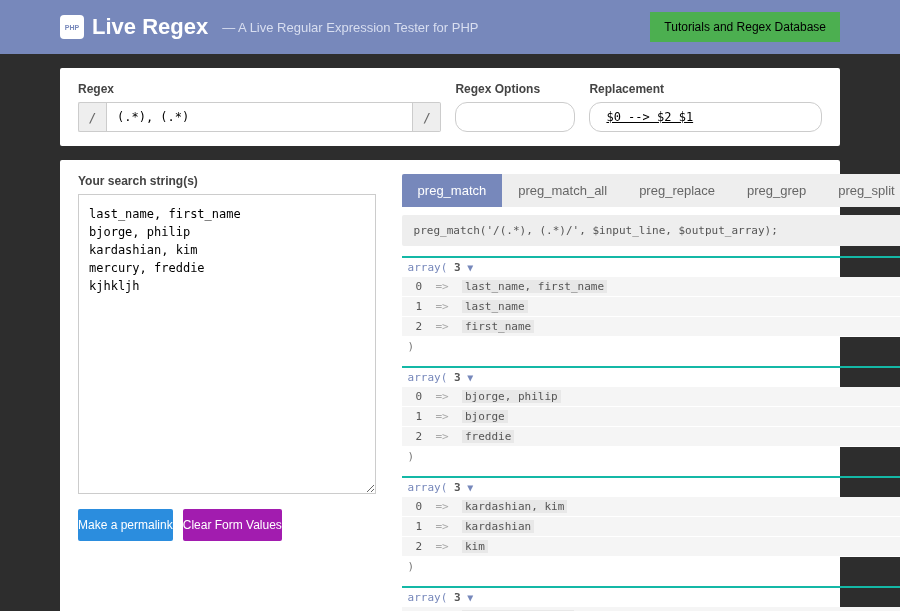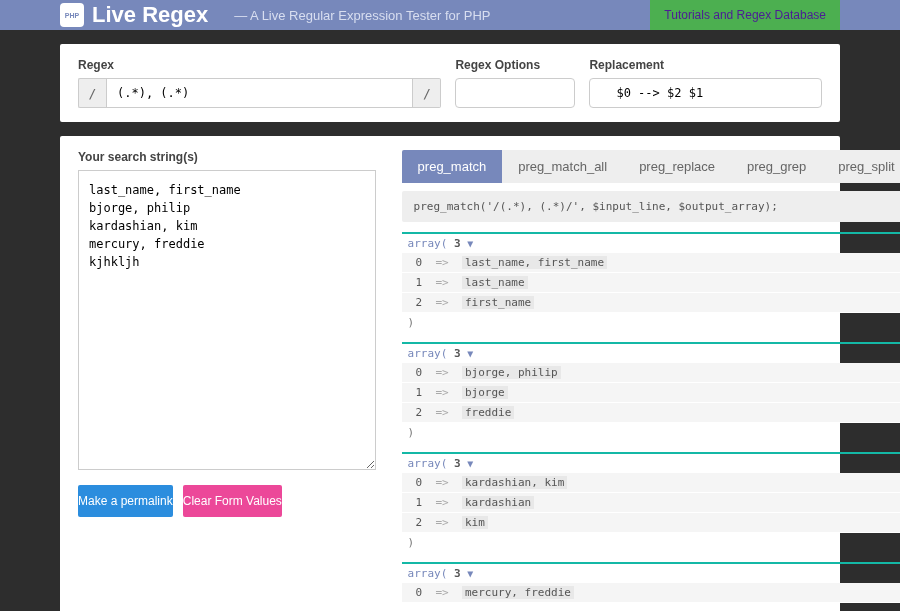--- a/index.html
+++ b/index.html
@@ -1,48 +1,48 @@
 <!DOCTYPE html>
 <html><head>
 <meta charset="utf-8">
 <style>
 * { box-sizing: border-box; margin: 0; padding: 0; }
 body { font-family: -apple-system, BlinkMacSystemFont, "Segoe UI", Helvetica, Arial, sans-serif; font-size: 13px; color: #333; background: #2d2d2d; }
-.topbar { background: #7788bb; padding: 0 60px; display: flex; align-items: center; justify-content: space-between; }
+.topbar { background: #7788bb; padding: 12px 60px; display: flex; align-items: center; justify-content: space-between; }
 .brand { display: flex; align-items: center; gap: 8px; }
 .logo { width: 24px; height: 24px; background: #fff; border-radius: 4px; display: flex; align-items: center; justify-content: center; font-size: 7px; font-weight: bold; color: #7788bb; }
 .brand-title { color: #fff; font-size: 22px; font-weight: bold; }
-.brand-sub { color: #d8def0; font-size: 13px; margin-left: 18px; }
-.tut-btn { background: #4caf50; color: #4c1d95; border: none; padding: 8px 14px; font-size: 12px; cursor: pointer; }
+.brand-sub { color: #d8def0; font-size: 13px; margin-left: 6px; }
+.tut-btn { background: #4caf50; color: #000000; border: none; padding: 8px 14px; font-size: 12px; cursor: pointer; }
 
 .container { background: #2d2d2d; padding: 0 60px 20px; }
 .panel { background: #fff; border-radius: 2px; margin-top: 14px; padding: 14px 18px; }
 
 .row1 { display: flex; gap: 14px; }
 .col-regex { flex: 1 1 50%; }
 .col-opts { flex: 0 0 120px; }
 .col-repl { flex: 1 1 32%; }
 .lbl { font-size: 12px; font-weight: 600; color: #444; margin-bottom: 6px; display: block; }
 
 .regex-wrap { display: flex; }
 .slash { background: #eee; border: 1px solid #ccc; width: 28px; height: 30px; display: flex; align-items: center; justify-content: center; font-family: monospace; color: #666; }
 .slash.l { border-right: none; border-radius: 2px 0 0 2px; }
 .slash.r { border-left: none; border-radius: 0 2px 2px 0; }
 .regex-input { flex: 1; height: 30px; border: 1px solid #ccc; padding: 0 10px; font-family: monospace; font-size: 12px; }
-.txt-input { width: 100%; height: 30px; border: 1px solid #ccc; padding: 0 26px; font-family: monospace; font-size: 12px; border-radius: 4px; }
+.txt-input { width: 100%; height: 30px; border: 1px solid #ccc; padding: 0 16px; font-family: monospace; font-size: 12px; border-radius: 12px; text-decoration: underline; }
 
 .row2 { display: flex; gap: 26px; }
 .col-left { flex: 0 0 40%; }
 .col-right { flex: 1; }
 
 .search-ta { width: 100%; height: 300px; border: 1px solid #ccc; padding: 10px; font-family: monospace; font-size: 12px; line-height: 1.5; resize: vertical; }
 .btns { margin-top: 12px; display: flex; gap: 10px; }
 .btn { border: none; padding: 9px 0; font-size: 12px; color: #fff; cursor: pointer; border-radius: 2px; }
 .btn-blue { background: #2b8dde; }
-.btn-red { background: #ec4899; }
+.btn-red { background: #a21caf; }
 
 .tabs { display: flex; background: #eee; border-radius: 2px 2px 0 0; }
 .tab { padding: 9px 16px; font-size: 13px; color: #666; cursor: pointer; }
 .tab.active { background: #7788bb; color: #fff; border-radius: 2px 0 0 0; }
 
 .code-line { background: #eee; padding: 9px 12px; font-family: monospace; font-size: 11px; color: #555; margin-top: 8px; border-radius: 2px; }
 
 .arr-block { margin-top: 10px; border-top: 2px solid #14b8a6; font-family: monospace; font-size: 11px; }
 .arr-head { padding: 3px 6px; color: #777; }
 .arr-head .alink { color: #7788bb; }

